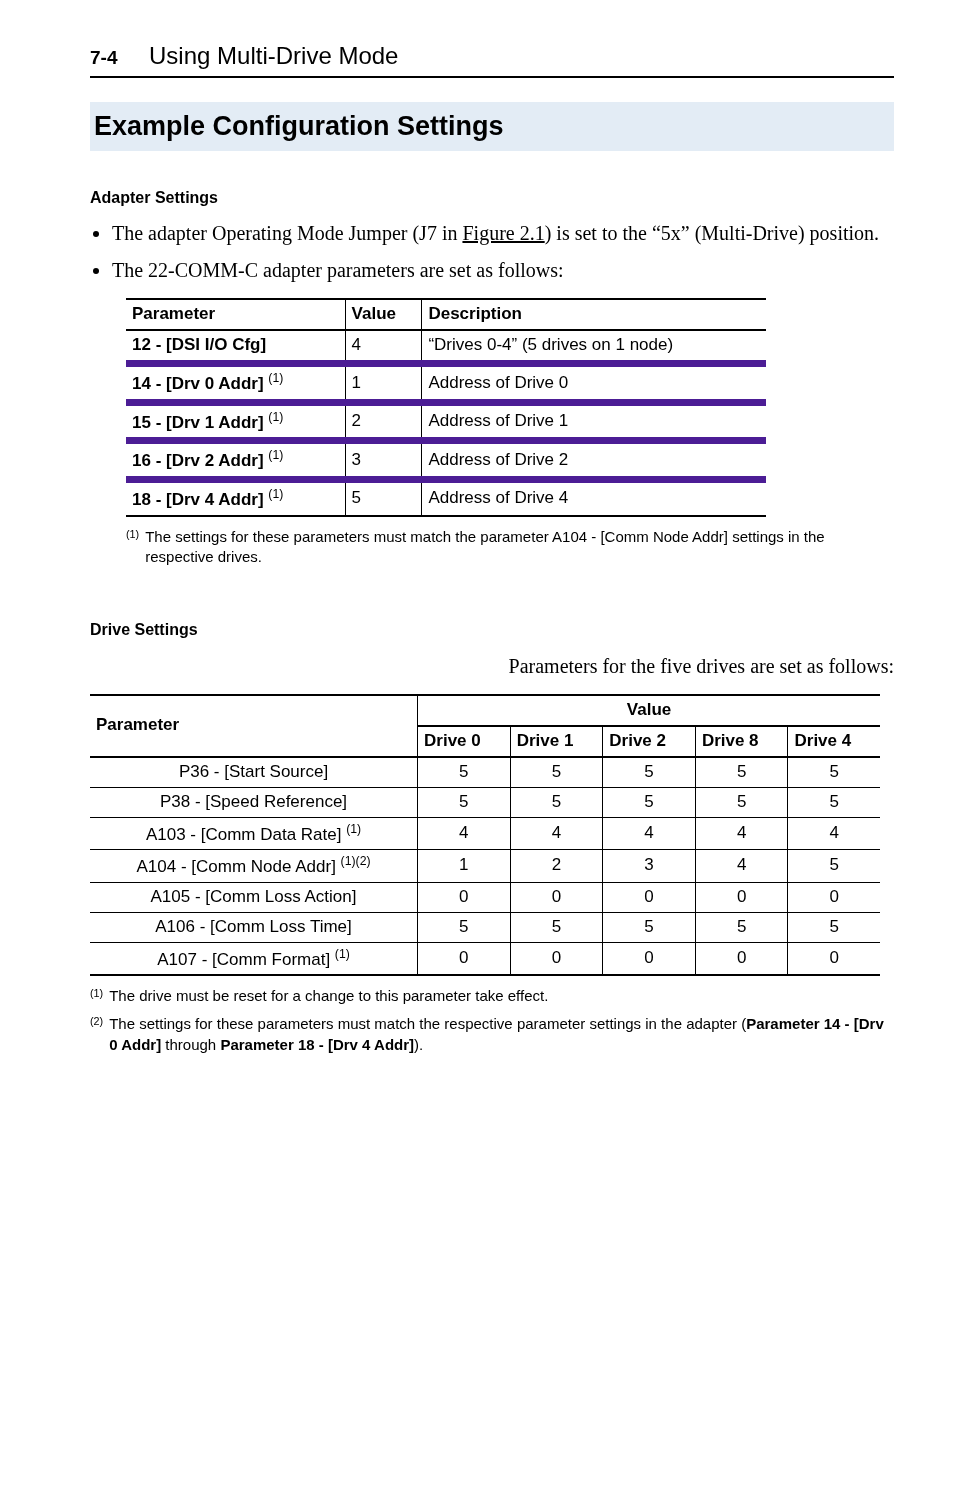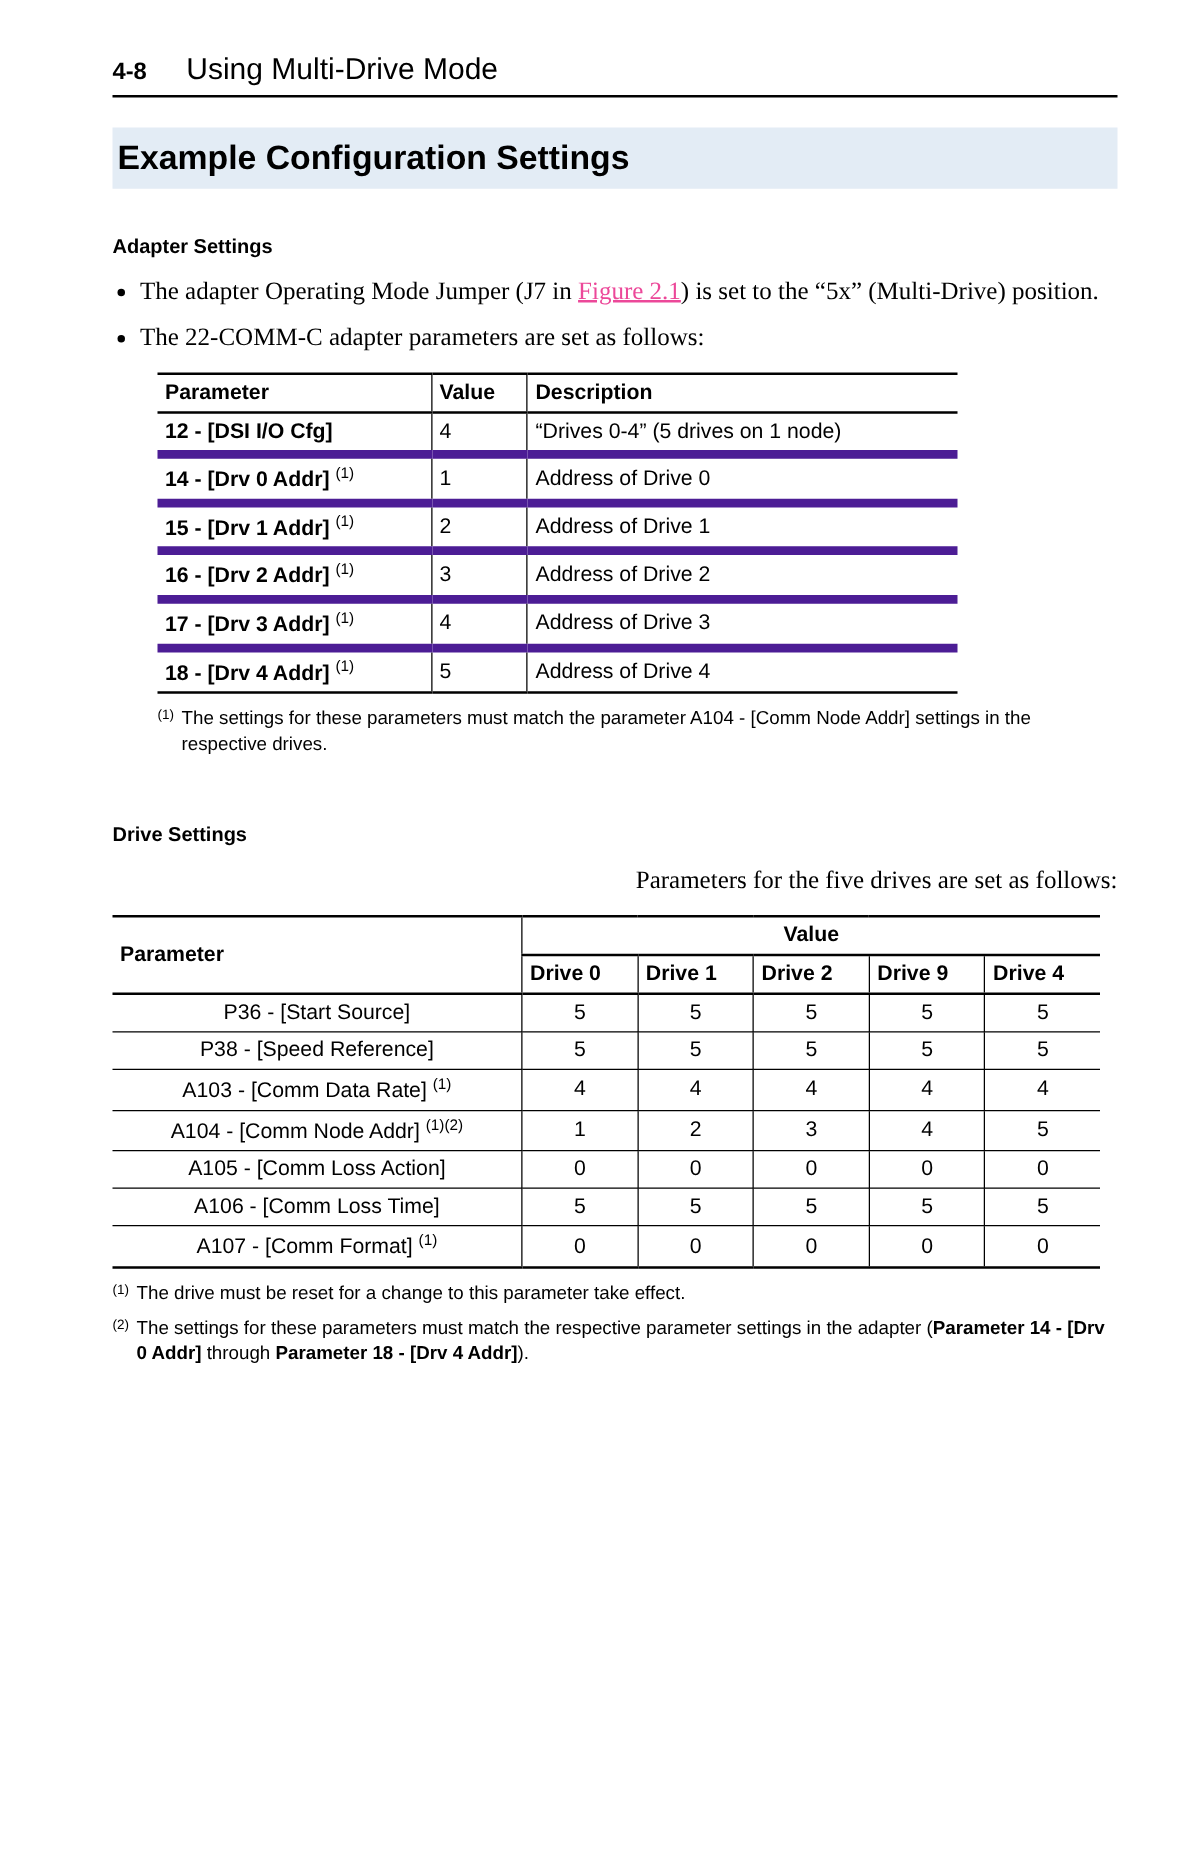--- a/index.html
+++ b/index.html
@@ -23,21 +23,21 @@
   .h1-band {
     background: #e3ecf5;
     font-weight: bold;
     font-size: 27px;
     padding: 6px 10px 6px 4px;
     margin: 18px 0 36px 0;
   }
   .h2 { font-weight: bold; font-size: 16px; margin: 18px 0 12px 0; }
   ul.dots { padding-left: 1.1em; margin: 0 0 14px 0; }
   ul.dots li { margin-bottom: 10px; }
-  a.link { color: #ec4899; text-decoration: underline; }
+  a.link { color: #000000; text-decoration: underline; }
   .indent { margin-left: 36px; }
 
   table.adapter {
     border-collapse: collapse;
     width: 640px;
     font-size: 17px;
     margin-top: 8px;
     margin-bottom: 10px;
   }
   table.adapter th, table.adapter td {
@@ -83,21 +83,21 @@
   table.drive td:first-child { text-align: center; }
   table.drive th, table.drive td { border-right: 1px solid #000; }
   table.drive th:last-child, table.drive td:last-child { border-right: none; }
   table.drive .value-hdr { text-align: center; }
   .bold { font-weight: bold; }
 </style>
 </head>
 <body>
 
 <div class="sans header-line">
-  <span class="page-num">4-8</span>
+  <span class="page-num">7-4</span>
   <span class="crumb">Using Multi-Drive Mode</span>
 </div>
 
 <div class="sans h1-band">Example Configuration Settings</div>
 
 <div class="sans h2">Adapter Settings</div>
 
 <ul class="dots">
   <li>
     <span>The adapter Operating Mode Jumper (J7 in </span><a href="#" class="link">Figure 2.1</a><span>) is set to the “5x” (Multi-Drive) position.</span>
@@ -127,25 +127,20 @@
         </tr>
         <tr>
           <td class="pcol">15 - [Drv 1 Addr] <span class="sup">(1)</span></td>
           <td>2</td>
           <td>Address of Drive 1</td>
         </tr>
         <tr>
           <td class="pcol">16 - [Drv 2 Addr] <span class="sup">(1)</span></td>
           <td>3</td>
           <td>Address of Drive 2</td>
-        </tr>
-        <tr>
-          <td class="pcol">17 - [Drv 3 Addr] <span class="sup">(1)</span></td>
-          <td>4</td>
-          <td>Address of Drive 3</td>
         </tr>
         <tr>
           <td class="pcol">18 - [Drv 4 Addr] <span class="sup">(1)</span></td>
           <td>5</td>
           <td>Address of Drive 4</td>
         </tr>
       </tbody>
 </table>
 
 <div class="footnote">
@@ -164,21 +159,21 @@
 <table class="drive">
   <thead>
     <tr>
       <th rowspan="2" style="border-bottom:2px solid #000;">Parameter</th>
       <th colspan="5" class="value-hdr">Value</th>
     </tr>
     <tr>
       <th>Drive 0</th>
       <th>Drive 1</th>
       <th>Drive 2</th>
-      <th>Drive 9</th>
+      <th>Drive 8</th>
       <th>Drive 4</th>
     </tr>
   </thead>
   <tbody id="drive-body">
         <tr>
           <td>P36 - [Start Source]</td>
           <td>5</td>
           <td>5</td>
           <td>5</td>
           <td>5</td>

